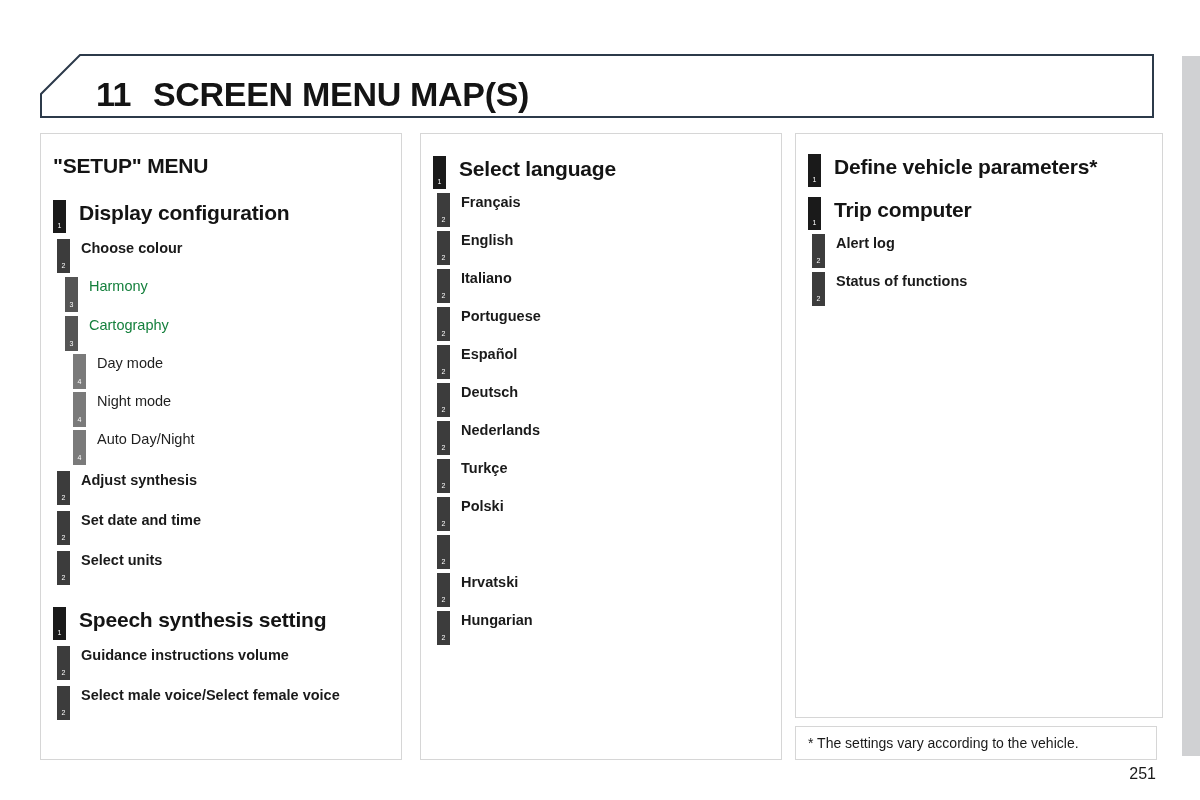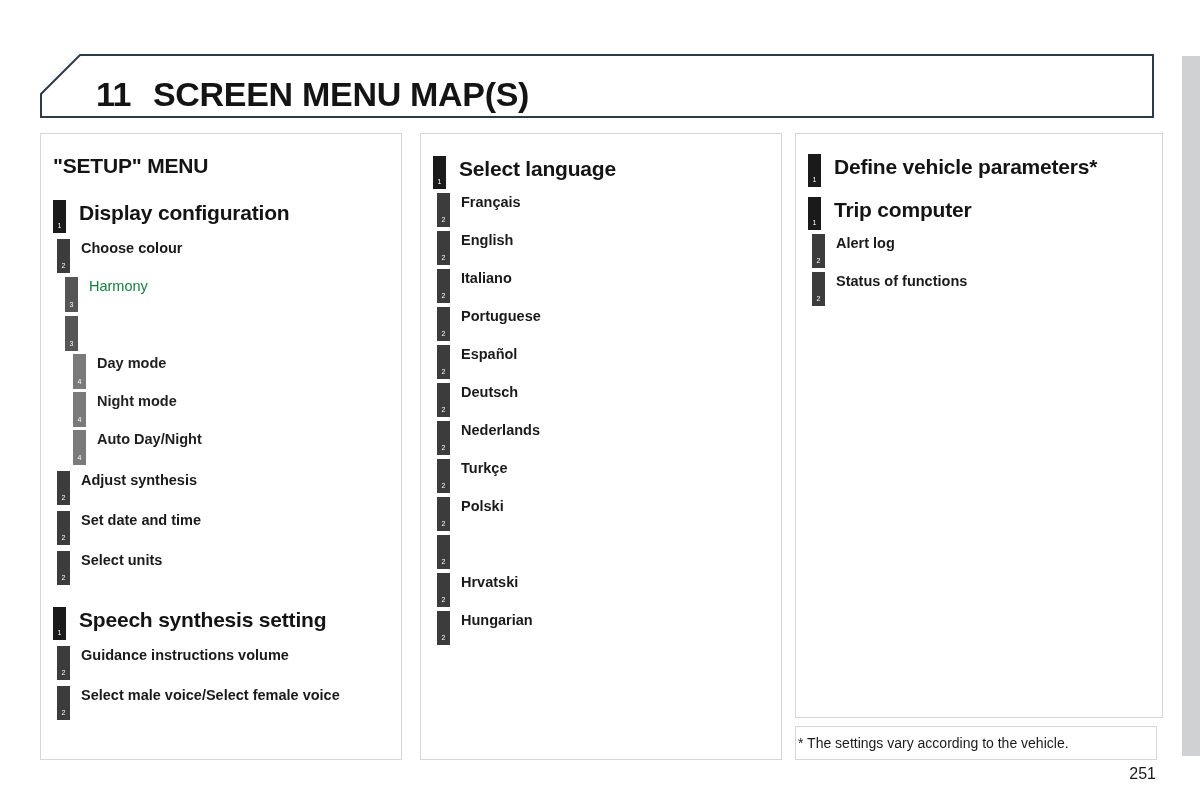--- a/index.html
+++ b/index.html
@@ -84,21 +84,21 @@
     position: absolute;
     box-sizing: border-box;
     left: 795px;
     top: 726px;
     width: 362px;
     height: 34px;
     border: 1px solid #d6d6d6;
     background: #ffffff;
     display: flex;
     align-items: center;
-    padding-left: 2px;
+    padding-left: 12px;
   }
   .footnote-text {
     font-size: 14px;
     color: #1a1a1a;
     white-space: nowrap;
   }
 
   .page-number {
     position: absolute;
     left: 1100px;
@@ -184,21 +184,21 @@
     font-weight: normal;
     margin-left: 11px;
     margin-top: 1px;
     color: #15803d;
   }
 
   .lvl-4 { margin-top: 3px; margin-left: 32px; }
   .lvl-4 .marker { height: 35px; background: #7a7a7a; }
   .lvl-4 .entry-label {
     font-size: 14.5px;
-    font-weight: bold;
+    font-weight: normal;
     margin-left: 11px;
     margin-top: 1px;
     color: #1f1f1f;
   }
 
   
   #col-1 .lvl-1 { margin-top: 22px; }
   #col-2 .lvl-1 { margin-top: 12px; }
   #col-2 .lvl-2 { margin-top: 4px; }
   #col-3 .lvl-1 { margin-top: 10px; }
@@ -239,20 +239,21 @@
           <div class="entry lvl-3">
             <span class="marker">
               <span class="marker-num">3</span>
             </span>
             <span class="entry-label">Harmony</span>
           </div>
           <div class="entry lvl-3">
             <span class="marker">
               <span class="marker-num">3</span>
             </span>
+            <span class="entry-label">Cartography</span>
           </div>
           <div class="entry lvl-4">
             <span class="marker">
               <span class="marker-num">4</span>
             </span>
             <span class="entry-label">Day mode</span>
           </div>
           <div class="entry lvl-4">
             <span class="marker">
               <span class="marker-num">4</span>

